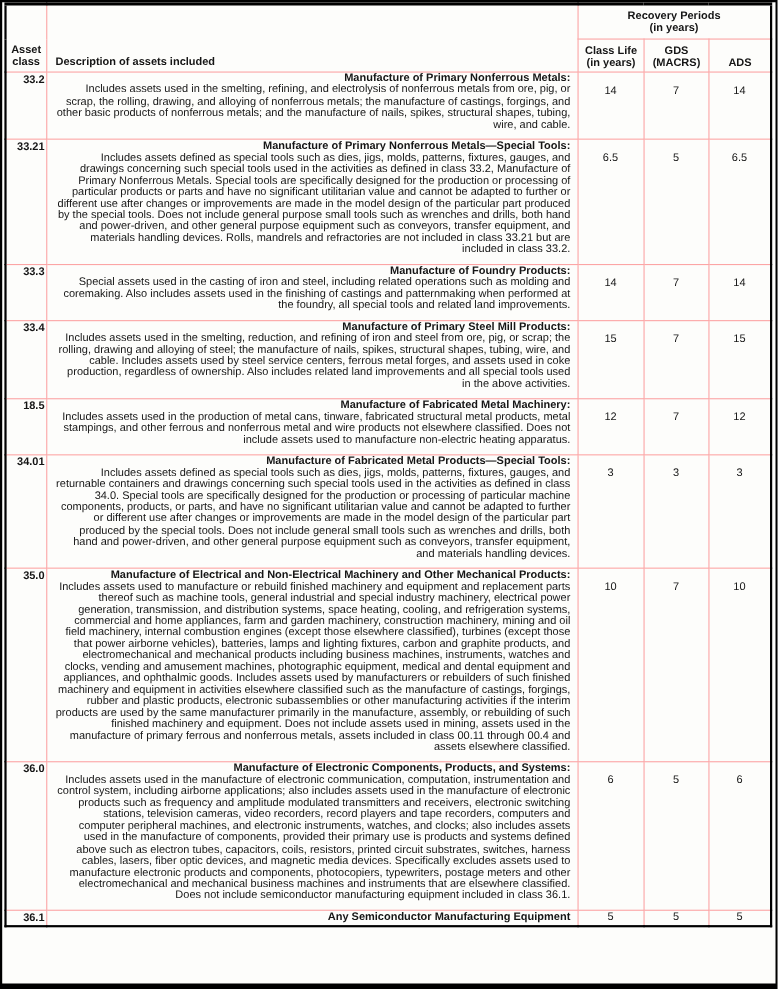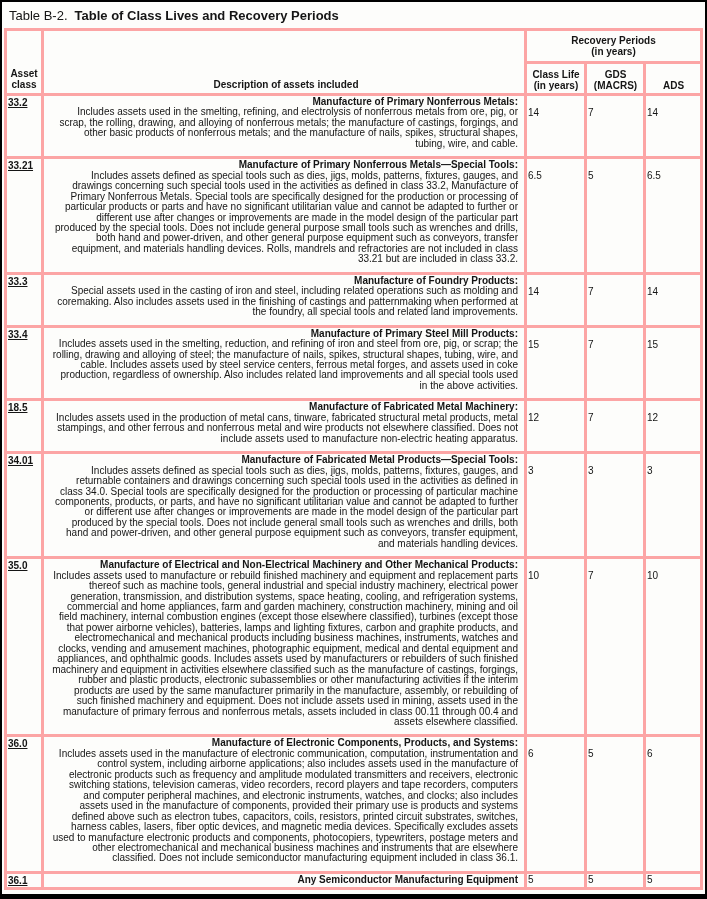--- a/index.html
+++ b/index.html
@@ -25,45 +25,42 @@
     width:698px;
     border:2px solid #000;
     border-top-width:3px;
   }
   col.w-asset { width:37px; }
   col.w-desc  { width:483px; }
   col.w-cl    { width:60px; }
   col.w-gds   { width:59px; }
   col.w-ads   { width:57px; }
 
-  th, td { border:3px solid #fca5a5; margin:0; }
+  th, td { border:1px solid #fca5a5; margin:0; }
 
   thead th { font-size:10px; line-height:11px; font-weight:bold; background:#fdfdfb; }
   th.h-asset { vertical-align:bottom; text-align:center; padding:2px 1px 3px 1px; }
-  th.h-desc  { vertical-align:bottom; text-align:center; padding:2px 4px 3px 8px; }
+  th.h-desc  { vertical-align:bottom; text-align:left; padding:2px 4px 3px 8px; }
   th.h-group { height:26px; vertical-align:middle; text-align:center; padding:2px 0; }
   th.h-sub   { height:27px; vertical-align:bottom; text-align:center; padding:0 1px 2px 2px; }
 
   tbody td { font-size:10px; vertical-align:top; }
-  td.c-asset { text-align:left; font-weight:bold; padding-top:2px; line-height:10.5px;text-decoration:underline; }
+  td.c-asset { text-align:right; font-weight:bold; padding-top:2px; line-height:10.5px; }
   td.c-desc  { padding:1px 6px 7px 8px; line-height:10.45px;text-align:right; }
   .row-heading { font-weight:bold; }
-  td.c-num   { text-align:left; padding-top:12px; line-height:10.5px; }
+  td.c-num   { text-align:center; padding-top:12px; line-height:10.5px; }
 
   tr.compact td.c-num  { padding-top:1px; }
   tr.compact td.c-desc { padding-bottom:2px; }
 </style>
 </head>
 <body>
 
 <div class="page">
 
-  <div class="title-bar">
-    <span class="title-prefix">Table B-2.</span><span class="title-main">Table of Class Lives and Recovery Periods</span>
-  </div>
 
   <table class="classlives">
     <colgroup>
       <col class="w-asset">
         <col class="w-desc">
         <col class="w-cl">
         <col class="w-gds">
         <col class="w-ads">
     </colgroup>
     <thead>

